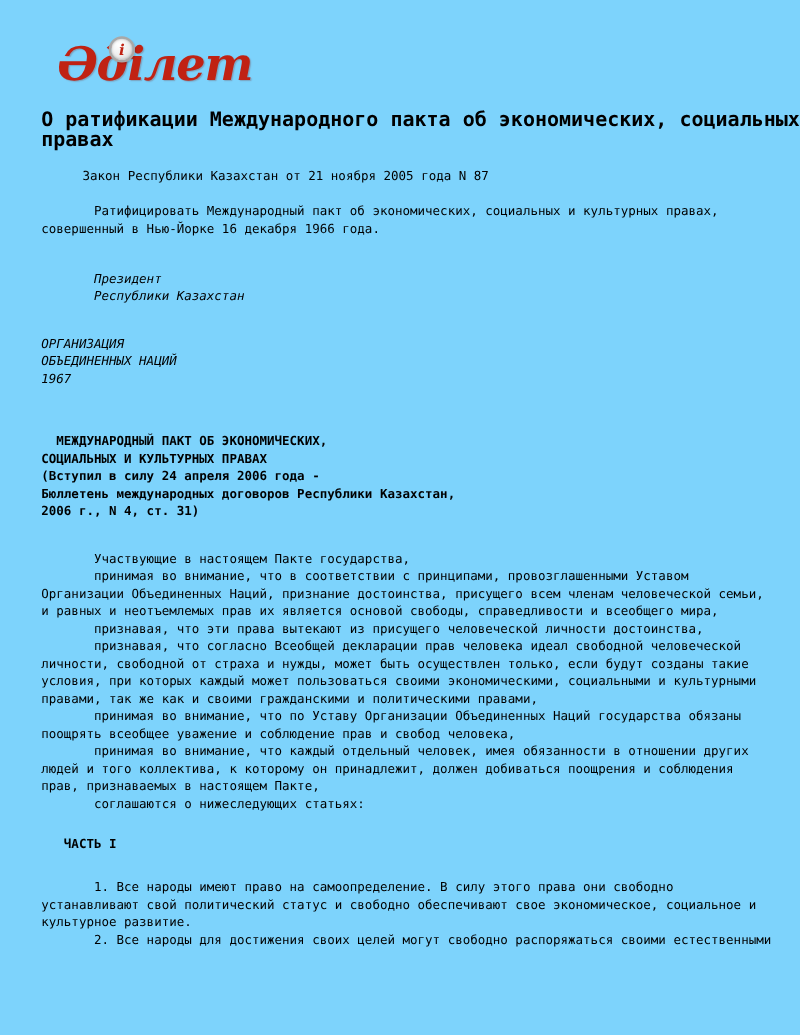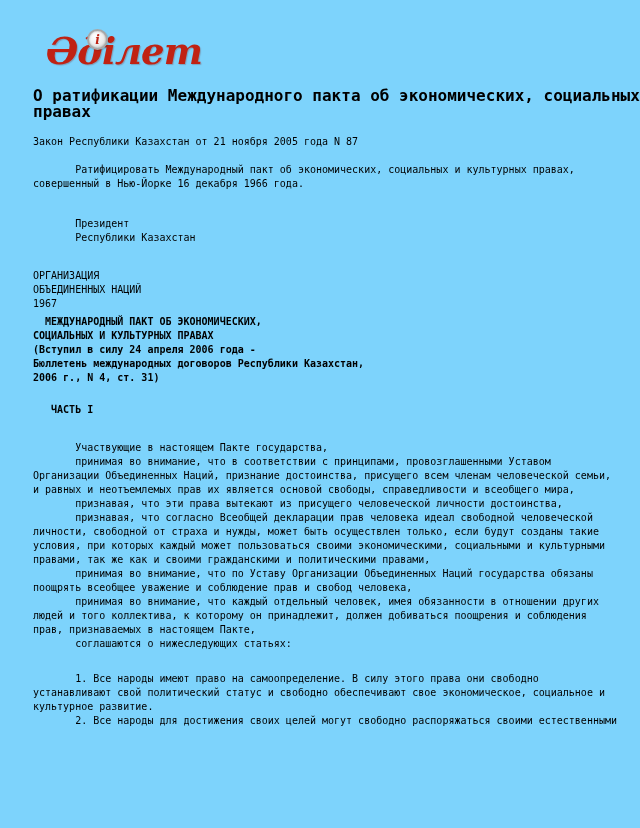--- a/index.html
+++ b/index.html
@@ -53,28 +53,28 @@
     white-space:pre;
     margin:0;
   }
   .doc-title{
     font-weight:bold;
     font-size:16px;
     line-height:16px;
     white-space:pre;
     margin:14px 0 0 0;
   }
-  .italic{}
+  .italic{font-style:italic;}
   .bold{font-weight:bold;}
   .centered{text-align:left;white-space:pre;}
-  .mt-law{margin-top:15px;}
+  .mt-law{margin-top:15px;margin-left:33px;}
   .mt-ratify{margin-top:14px;}
   .mt-sign{margin-top:26px;}
   .mt-un{margin-top:24px;}
-  .mt-pact{margin-top:4px;}
+  .mt-pact{margin-top:36px;}
   .mt-preamble{margin-top:24px;}
   .mt-part{margin-top:18px;}
   .mt-article{margin-top:17px;}
   .mt-arttext{margin-top:21px;}
 </style>
 </head>
 <body>
 
 <div class="page">
 
@@ -101,38 +101,38 @@
     <div class="mono italic centered mt-un">ОРГАНИЗАЦИЯ
 ОБЪЕДИНЕННЫХ НАЦИЙ
 1967</div>
 
     <div class="mono bold mt-pact">  МЕЖДУНАРОДНЫЙ ПАКТ ОБ ЭКОНОМИЧЕСКИХ,
 СОЦИАЛЬНЫХ И КУЛЬТУРНЫХ ПРАВАХ
 (Вступил в силу 24 апреля 2006 года -
 Бюллетень международных договоров Республики Казахстан,
 2006 г., N 4, ст. 31)</div>
 
-    <div class="mono bold mt-part">   ЧАСТЬ I</div>
-
     <div class="mono mt-preamble">       Участвующие в настоящем Пакте государства,
        принимая во внимание, что в соответствии с принципами, провозглашенными Уставом
 Организации Объединенных Наций, признание достоинства, присущего всем членам человеческой семьи,
 и равных и неотъемлемых прав их является основой свободы, справедливости и всеобщего мира,
        признавая, что эти права вытекают из присущего человеческой личности достоинства,
        признавая, что согласно Всеобщей декларации прав человека идеал свободной человеческой
 личности, свободной от страха и нужды, может быть осуществлен только, если будут созданы такие
 условия, при которых каждый может пользоваться своими экономическими, социальными и культурными
 правами, так же как и своими гражданскими и политическими правами,
        принимая во внимание, что по Уставу Организации Объединенных Наций государства обязаны
 поощрять всеобщее уважение и соблюдение прав и свобод человека,
        принимая во внимание, что каждый отдельный человек, имея обязанности в отношении других
 людей и того коллектива, к которому он принадлежит, должен добиваться поощрения и соблюдения
 прав, признаваемых в настоящем Пакте,
        соглашаются о нижеследующих статьях:</div>
 
+    <div class="mono bold mt-part">   ЧАСТЬ I</div>
+
 
     <div class="mono mt-arttext">       1. Все народы имеют право на самоопределение. В силу этого права они свободно
 устанавливают свой политический статус и свободно обеспечивают свое экономическое, социальное и
 культурное развитие.
        2. Все народы для достижения своих целей могут свободно распоряжаться своими естественными</div>
 
   </main>
 </div>
 
 </body></html>

